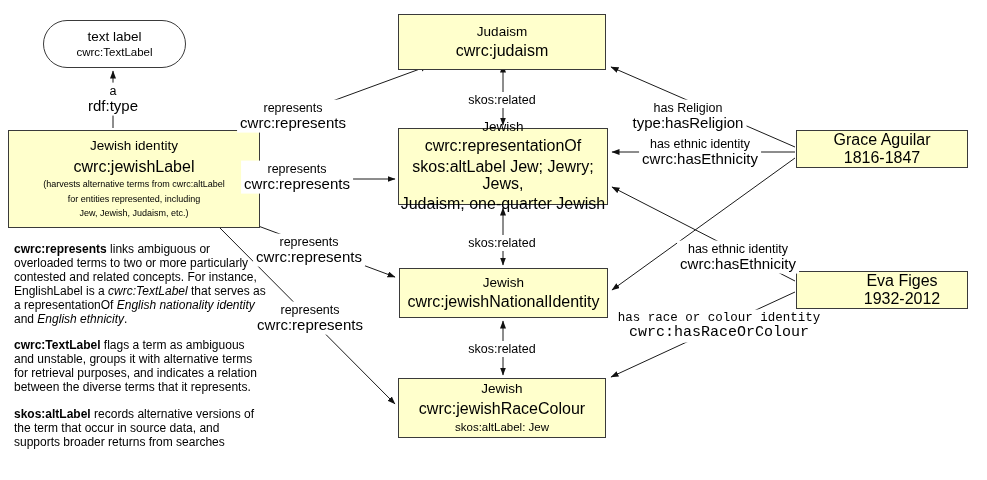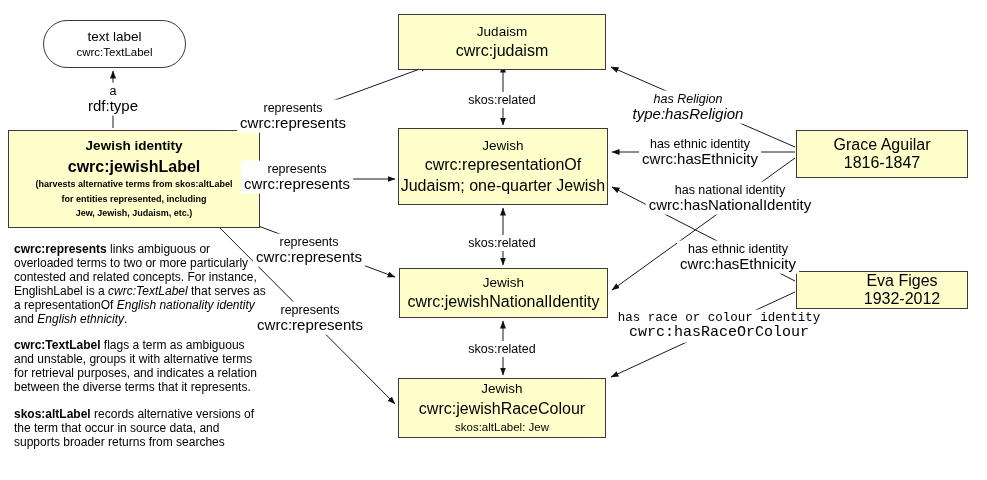--- a/index.html
+++ b/index.html
@@ -62,51 +62,52 @@
       <line x1="795" y1="281" x2="612" y2="187" marker-end="url(#arr)"></line>
       <line x1="795" y1="292" x2="611" y2="377" marker-end="url(#arr)"></line>
     </g>
   </svg>
 
   <div class="node white" style="left:43px;top:20px;width:143px;height:48px;border-radius:24px;border-width:1.5px;gap:2px;">
     <div class="t">text label</div>
     <div class="s">cwrc:TextLabel</div>
   </div>
 
-  <div class="node gap5" style="left:8px;top:130px;width:252px;height:98px;font-weight:bold;">
+  <div class="node gap5" style="left:8px;top:130px;width:252px;height:98px;">
     <div class="t">Jewish identity</div>
     <div class="p">cwrc:jewishLabel</div>
-    <div class="tiny">(harvests alternative terms from skos:altLabel</div>
+    <div class="tiny">(harvests alternative terms from cwrc:altLabel</div>
     <div class="tiny">for entities represented, including</div>
     <div class="tiny">Jew, Jewish, Judaism, etc.)</div>
   </div>
 
   <div class="node" style="left:398px;top:14px;width:208px;height:56px;align-items:center;">
     <div class="t">Judaism</div>
     <div class="p">cwrc:judaism</div>
   </div>
 
   <div class="node" style="left:398px;top:128px;width:210px;height:77px;">
     <div class="t">Jewish</div>
     <div class="p">cwrc:representationOf</div>
+    <div class="p">skos:altLabel Jew; Jewry; Jews,</div>
     <div class="p">Judaism; one-quarter Jewish</div>
   </div>
 
   <div class="node" style="left:399px;top:268px;width:209px;height:50px;">
     <div class="t">Jewish</div>
     <div class="p">cwrc:jewishNationalIdentity</div>
   </div>
 
   <div class="node" style="left:398px;top:378px;width:208px;height:60px;">
     <div class="t">Jewish</div>
     <div class="p">cwrc:jewishRaceColour</div>
     <div class="s">skos:altLabel: Jew</div>
   </div>
 
-  <div class="node" style="left:796px;top:130px;width:172px;height:48px;gap:1px;">
+  <div class="node" style="left:796px;top:130px;width:172px;height:38px;gap:1px;">
     <div class="p">Grace Aguilar</div>
     <div class="p">1816-1847</div>
   </div>
 
   <div class="node" style="left:796px;top:271px;width:172px;height:38px;gap:1px;padding-left:40px;">
     <div class="p">Eva Figes</div>
     <div class="p">1932-2012</div>
   </div>
 
   <div class="edge-label" style="left:113px;top:99px;">
@@ -139,34 +140,30 @@
   </div>
 
   <div class="edge-label" style="left:502px;top:243px;">
     <div class="el-main">skos:related</div>
   </div>
 
   <div class="edge-label" style="left:502px;top:349px;">
     <div class="el-main">skos:related</div>
   </div>
 
-  <div class="edge-label" style="left:688px;top:107px;font-style:italic;">
+  <div class="edge-label" style="left:688px;top:116px;">
     <div class="el-main">has Religion</div>
     <div class="el-sub">type:hasReligion</div>
   </div>
 
   <div class="edge-label" style="left:700px;top:152px;">
     <div class="el-main">has ethnic identity</div>
     <div class="el-sub">cwrc:hasEthnicity</div>
   </div>
 
-  <div class="edge-label" style="left:730px;top:198px;">
-    <div class="el-main">has national identity</div>
-    <div class="el-sub">cwrc:hasNationalIdentity</div>
-  </div>
 
   <div class="edge-label" style="left:738px;top:257px;">
     <div class="el-main">has ethnic identity</div>
     <div class="el-sub">cwrc:hasEthnicity</div>
   </div>
 
   <div class="edge-label" style="left:719px;top:326px;font-family:Liberation Mono, monospace;">
     <div class="el-main">has race or colour identity</div>
     <div class="el-sub">cwrc:hasRaceOrColour</div>
   </div>

